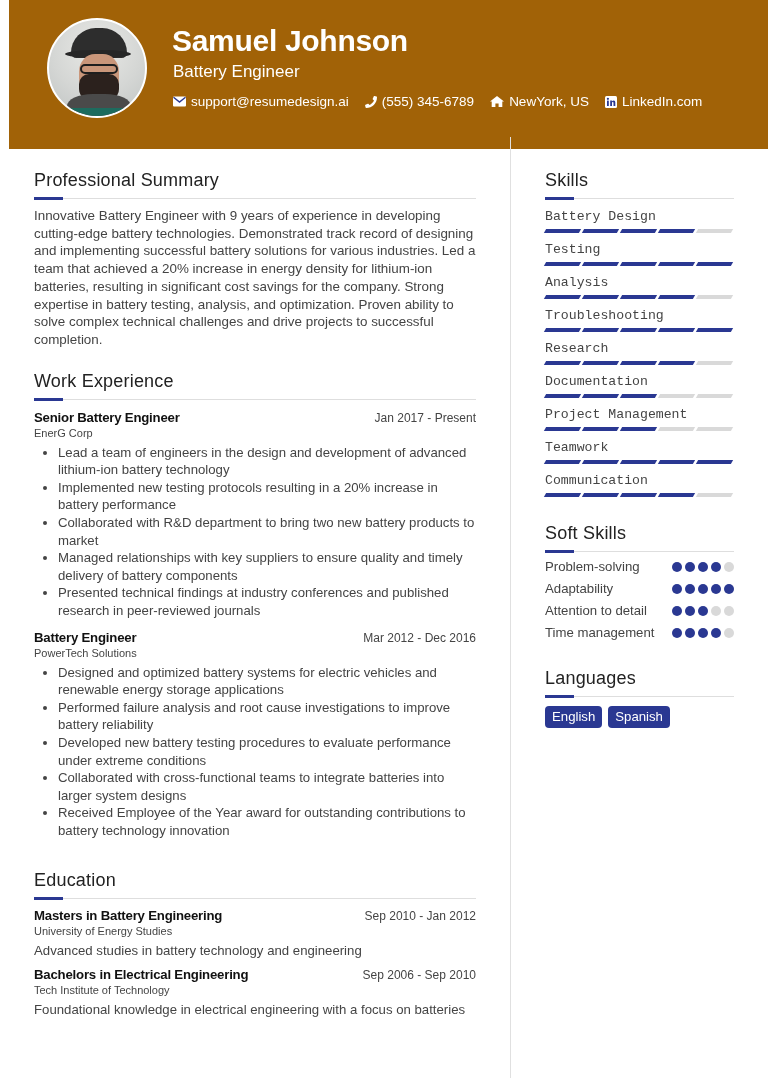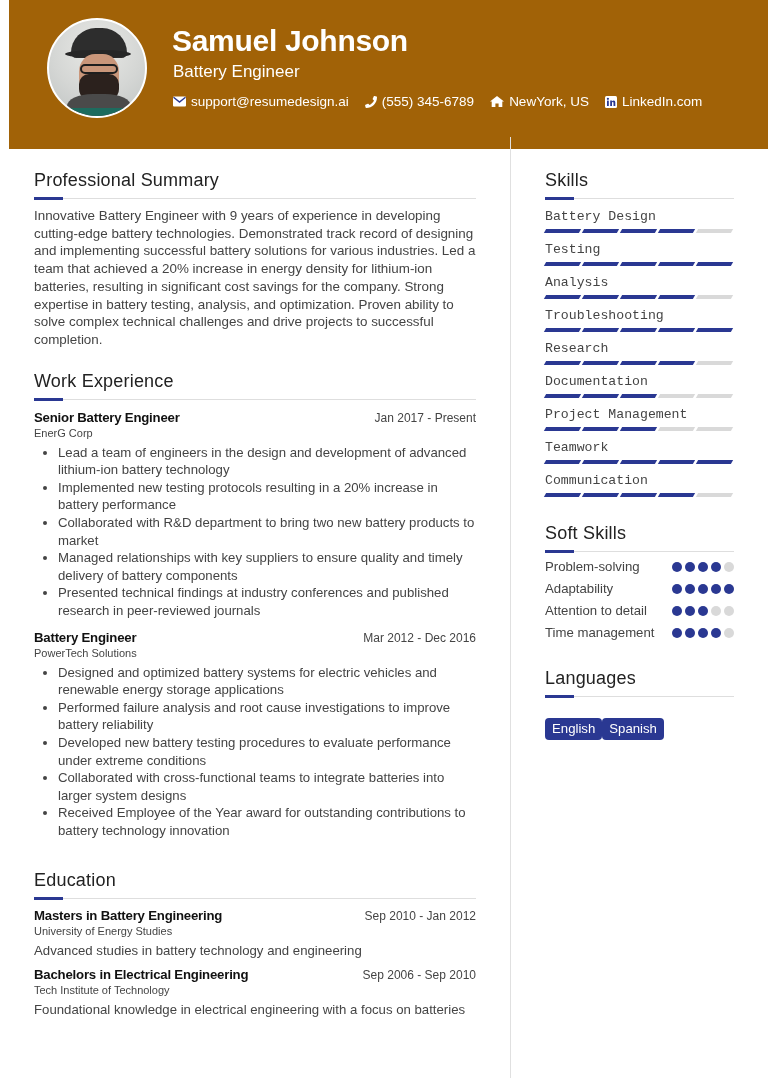--- a/index.html
+++ b/index.html
@@ -56,21 +56,21 @@
   .seg.on { background: #2a3892; }
   .seg.off { background: #d9d9d9; }
 
   .soft { display: flex; justify-content: space-between; margin-top: 4px; }
   .soft-name { font-size: 13.2px; color: #444; width: 110px; line-height: 18px; }
   .dots { display: flex; gap: 3px; margin-top: 4px; }
   .dot { width: 10px; height: 10px; border-radius: 50%; }
   .dot.on { background: #2a3892; }
   .dot.off { background: #d9d9d9; }
 
-  .langs { display: flex; gap: 0; margin-top: 21px; align-items: center; }
+  .langs { display: flex; gap: 6px; margin-top: 9px; align-items: center; }
   .lang { background: #2a3892; color: #fff; font-size: 13.2px; padding: 3px 7px 4px; border-radius: 4px; }
 </style>
 </head>
 <body>
 
 <div class="header">
   <div class="avatar">
     <div class="hat"></div>
       <div class="brim"></div>
     <div class="face"></div>

